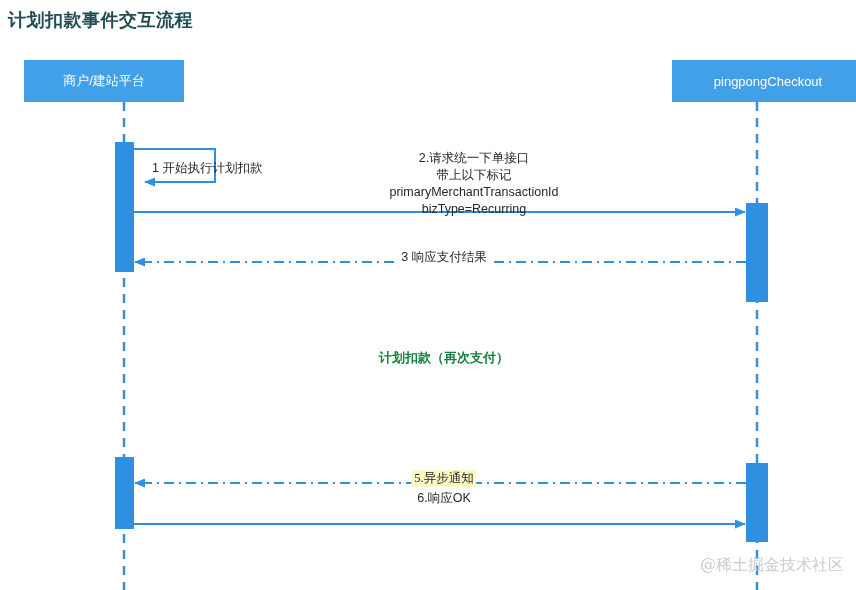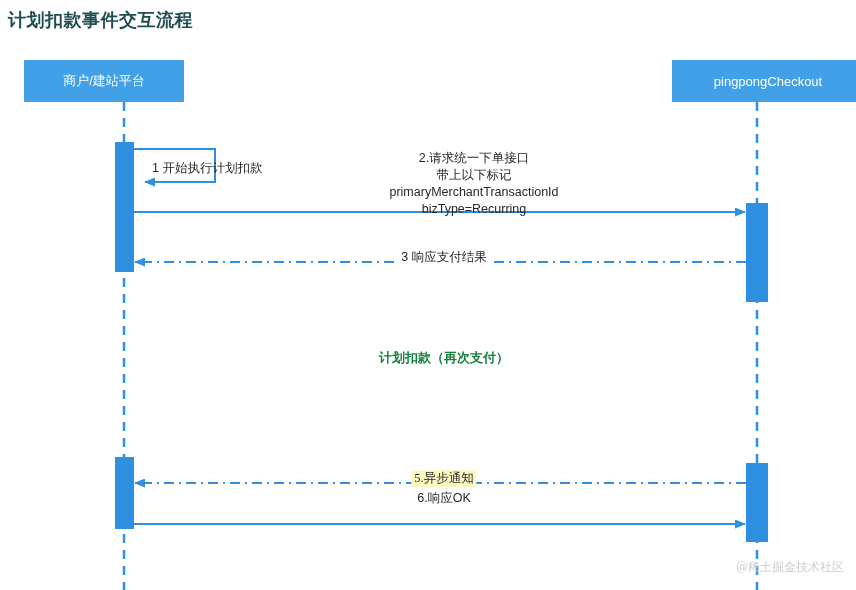--- a/index.html
+++ b/index.html
@@ -61,21 +61,21 @@
     font-weight: bold;
     color: #15803d;
     white-space: nowrap;
     text-align: right;
   }
 
   #watermark {
     position: absolute;
     right: 12px;
     bottom: 14px;
-    font-size: 12px;
+    font-size: 16px;
     color: #c9ccd0;
     white-space: nowrap;
     font-family: "DejaVu Serif", serif;
   }
 </style>
 </head>
 <body>
 
 <div id="diagram-title">计划扣款事件交互流程</div>
 

